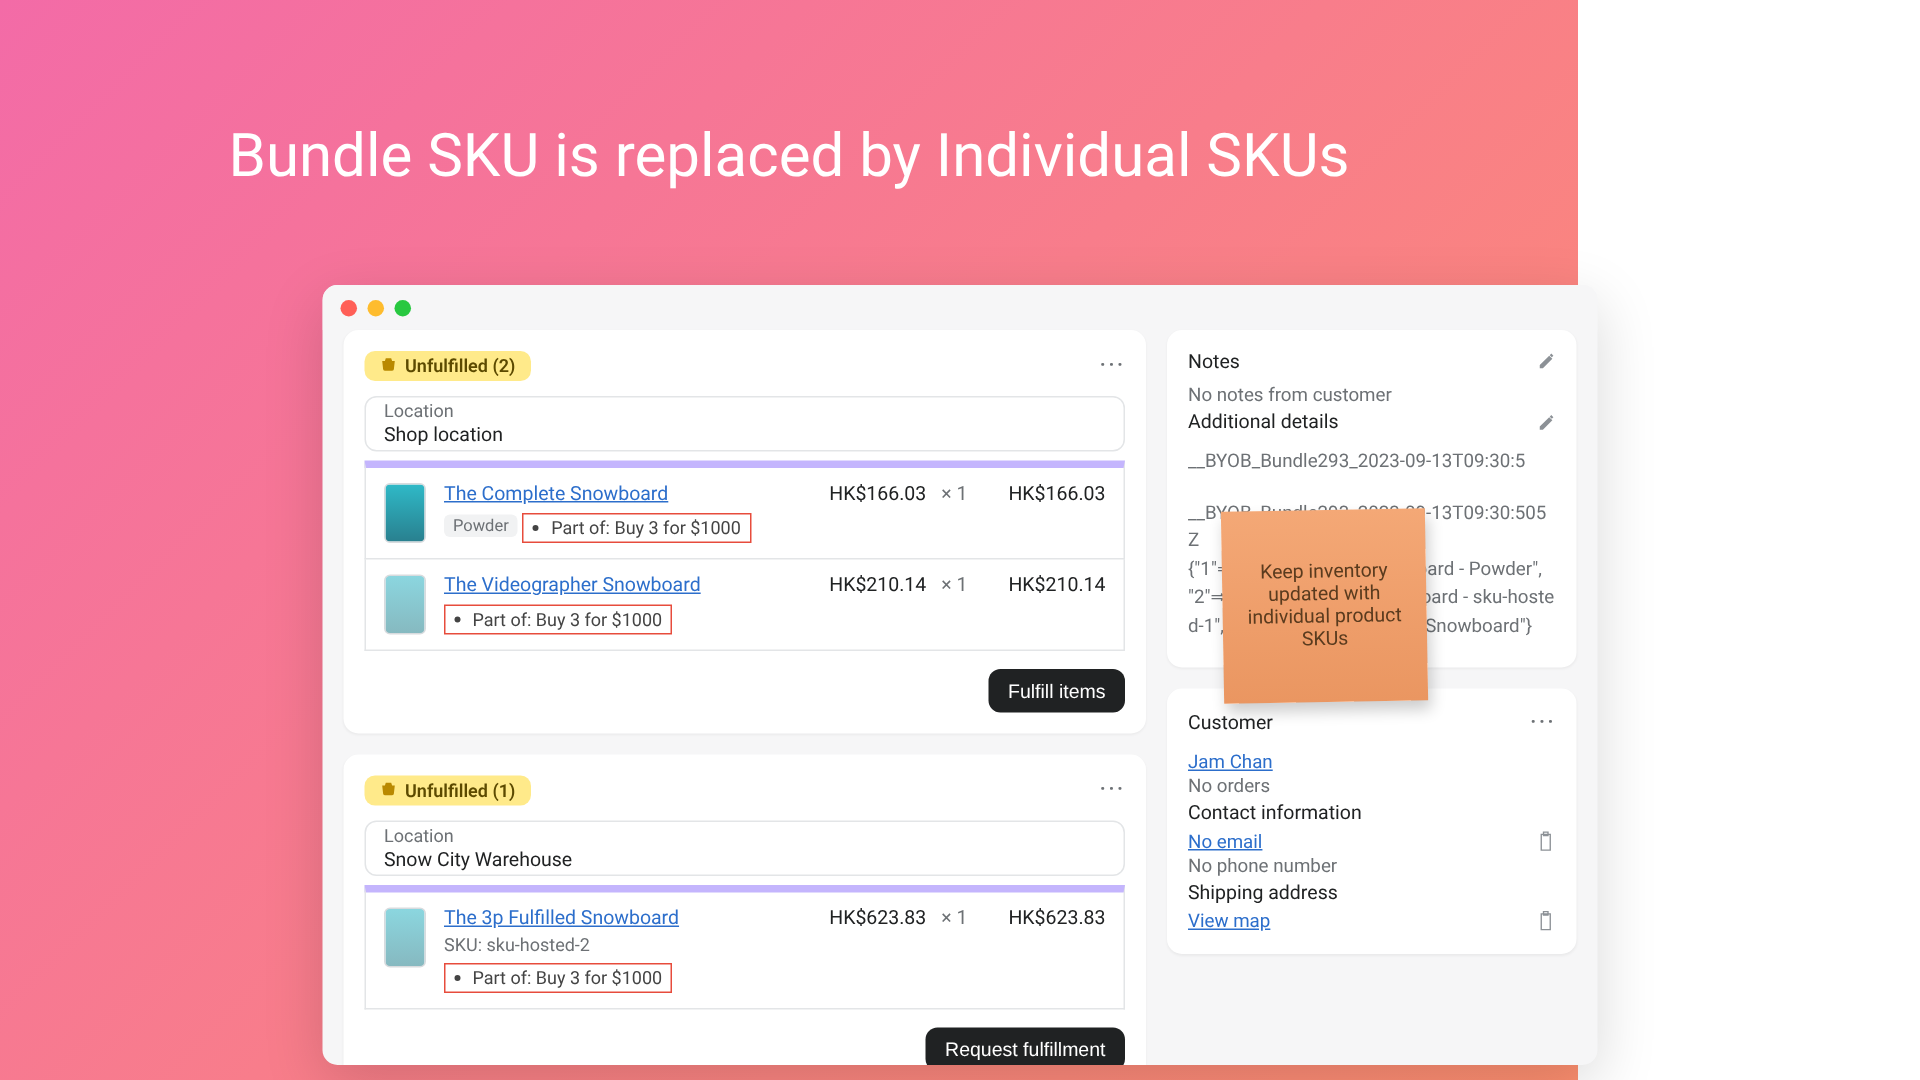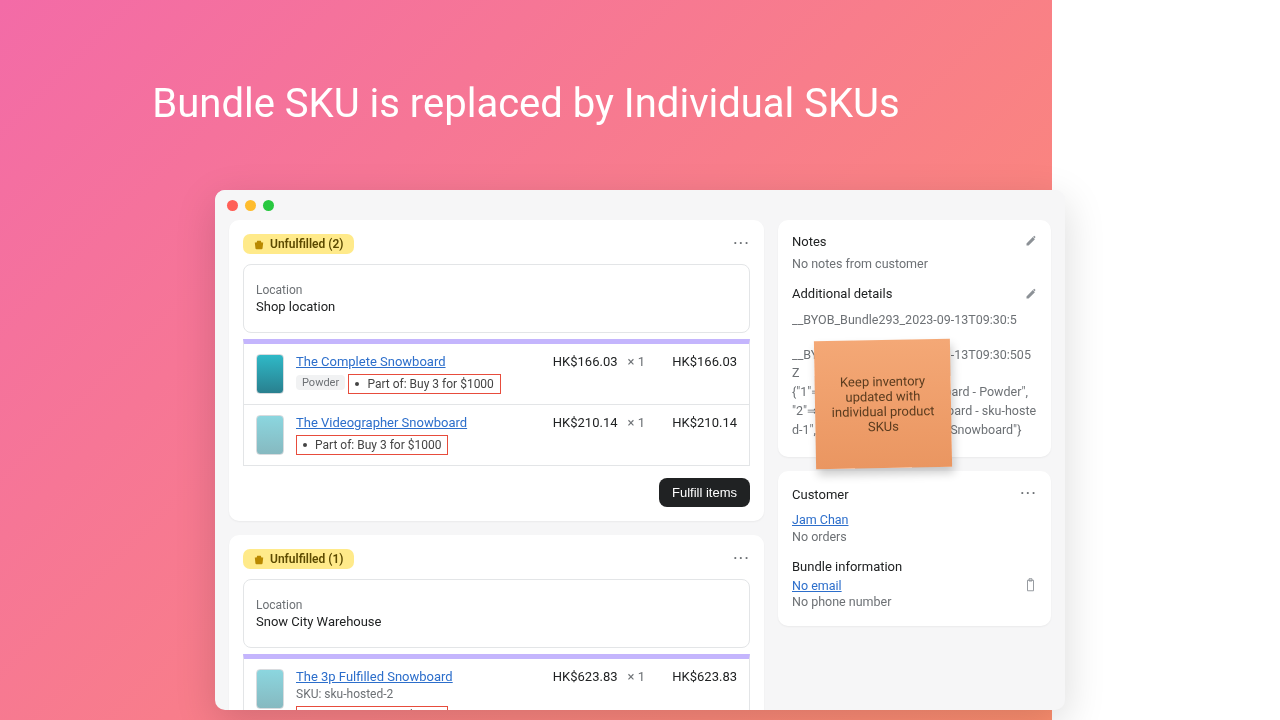--- a/index.html
+++ b/index.html
@@ -26,25 +26,25 @@
   .dot { width: 11px; height: 11px; border-radius: 50%; }
   .dot.red { background: #ff5f57; } .dot.yellow { background: #febc2e; } .dot.green { background: #28c840; }
   .content { display: flex; gap: 14px; padding: 0 14px 14px 14px; height: 490px; }
   .col-main { flex: 0 0 535px; display: flex; flex-direction: column; gap: 14px; }
   .col-side { flex: 1; display: flex; flex-direction: column; gap: 14px; }
   .card { background: #fff; border-radius: 10px; padding: 14px; box-shadow: 0 1px 2px rgba(0,0,0,.05); }
   .card-head { display: flex; justify-content: space-between; align-items: center; margin-bottom: 10px; }
   .badge {
     background: #ffea8a; color: #5c4a00; border-radius: 7px;
     padding: 3px 10px; font-size: 12px; font-weight: 600;
-    display: inline-flex; align-items: flex-end; gap: 5px;
+    display: inline-flex; align-items: flex-start; gap: 5px;
   }
   .badge svg path { fill: #b98900; }
   .more { color: #6d7175; font-size: 18px; cursor: pointer; letter-spacing: 1px; line-height: 1; }
-  .loc-block { border: 1px solid #e3e5e7; border-radius: 8px; padding: 18px 12px; margin-bottom: 6px; }
+  .loc-block { border: 1px solid #e3e5e7; border-radius: 8px; padding: 2px 12px; margin-bottom: 6px; }
   .label-sm { color: #6d7175; font-size: 12px; }
   .val-sm { font-size: 13px; color: #202223; margin-top: 2px; }
   .line-item { display: flex; align-items: flex-start; gap: 12px; padding: 10px 12px; border: 1px solid #e3e5e7; border-top: none; }
   .line-item:first-of-type { border-top: 1px solid #e3e5e7; border-top-left-radius: 8px; border-top-right-radius: 8px; }
   .line-item:last-of-type { border-bottom-left-radius: 8px; border-bottom-right-radius: 8px; }
   .loc-block + .line-item { border-top: 5px solid #c4b5fd; }
   .thumb { width: 28px; height: 40px; border-radius: 4px; background: linear-gradient(180deg, #2fb9c7, #29808f); flex: 0 0 28px; border: 1px solid #d8dbde; }
   .thumb.alt { background: linear-gradient(180deg, #8bd6df, #86b9c0); }
   .item-info { flex: 1; font-size: 13px; }
   .link { color: #2c6ecb; font-size: 13px; }
@@ -53,21 +53,21 @@
   .part-of { border: 1px solid #e74c3c; padding: 2px 6px; margin-top: 5px; display: inline-flex; align-items: center; gap: 8px; font-size: 12px; color: #444; }
   .bullet { width: 4px; height: 4px; border-radius: 50%; background: #444; display: inline-block; }
   .price-col { font-size: 13px; color: #202223; white-space: nowrap; text-align: right; display: flex; gap: 10px; }
   .price-col .mul { color: #6d7175; }
   .price-total { font-size: 13px; color: #202223; width: 80px; text-align: right; }
   .actions { display: flex; justify-content: flex-end; padding-top: 12px; }
   .btn-primary { background: #202223; color: #fff; border: none; border-radius: 8px; padding: 7px 13px; font-size: 13px; font-weight: 500; cursor: pointer; }
   .side-title-row { display: flex; justify-content: space-between; align-items: center; margin-bottom: 6px; }
   .side-title { font-weight: 400; font-size: 13px; color: #202223; }
   .side-text { font-size: 12.5px; color: #6d7175; line-height: 1.5; word-break: break-all; }
-  .side-section { margin-top: 12px; }
+  .side-section { margin-top: 0; }
   .side-section .side-title { margin-bottom: 4px; }
   .sticky-note {
     position: absolute; top: 340px; left: 815px;
     width: 136px; height: 128px;
     background: linear-gradient(180deg, #f4a876, #ea9661);
     color: #5a3b1e; font-size: 13px; text-align: center;
     display: flex; align-items: center; justify-content: center;
     padding: 12px; box-shadow: 2px 6px 10px rgba(0,0,0,.2);
     transform: rotate(-1deg);
   }
@@ -212,30 +212,39 @@
 
         <div class="card">
           <div class="side-title-row">
             <div class="side-title">Customer</div>
             <span class="more">···</span>
           </div>
           <a href="#" class="link" style="font-size:12.5px">Jam Chan</a>
           <div class="side-text">No orders</div>
 
           <div class="side-section">
-            <div class="side-title">Bundle information</div>
+            <div class="side-title">Contact information</div>
             <div class="row-between">
               <a href="#" class="link" style="font-size:12.5px">No email</a>
               <svg class="clip-icon" viewBox="0 0 16 20">
                   <path d="M4 3h8v14H4z M6 1h4v3H6z"></path>
                 </svg>
             </div>
             <div class="side-text">No phone number</div>
           </div>
 
+          <div class="side-section">
+            <div class="side-title">Shipping address</div>
+            <div class="row-between">
+              <a href="#" class="link" style="font-size:12.5px; text-decoration: underline;">View map</a>
+              <svg class="clip-icon" viewBox="0 0 16 20">
+                  <path d="M4 3h8v14H4z M6 1h4v3H6z"></path>
+                </svg>
+            </div>
+          </div>
         </div>
       </div>
     </div>
   </div>
 
   <div class="sticky-note">
     <span>Keep inventory updated with individual product SKUs</span>
   </div>
 </div>
 

